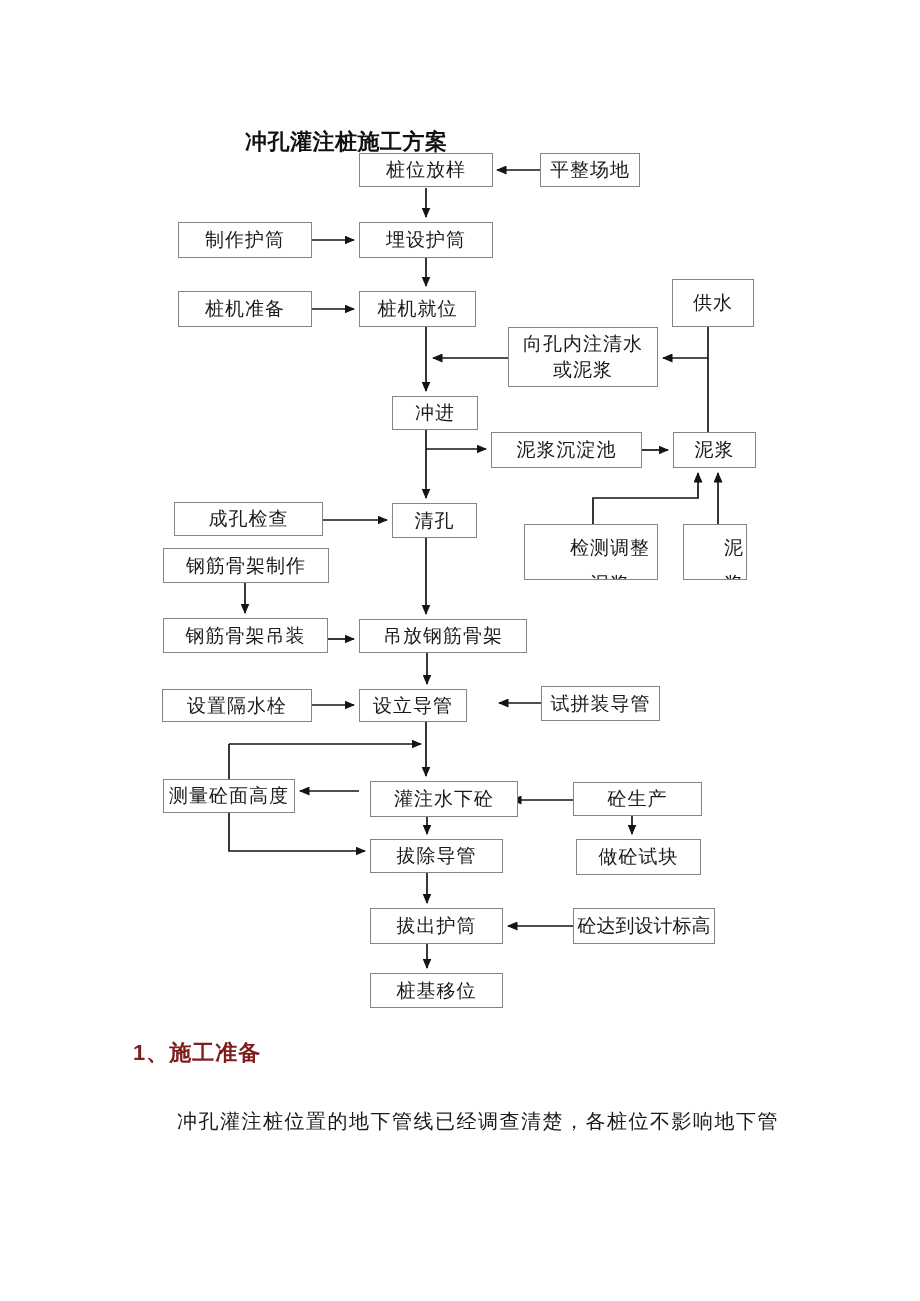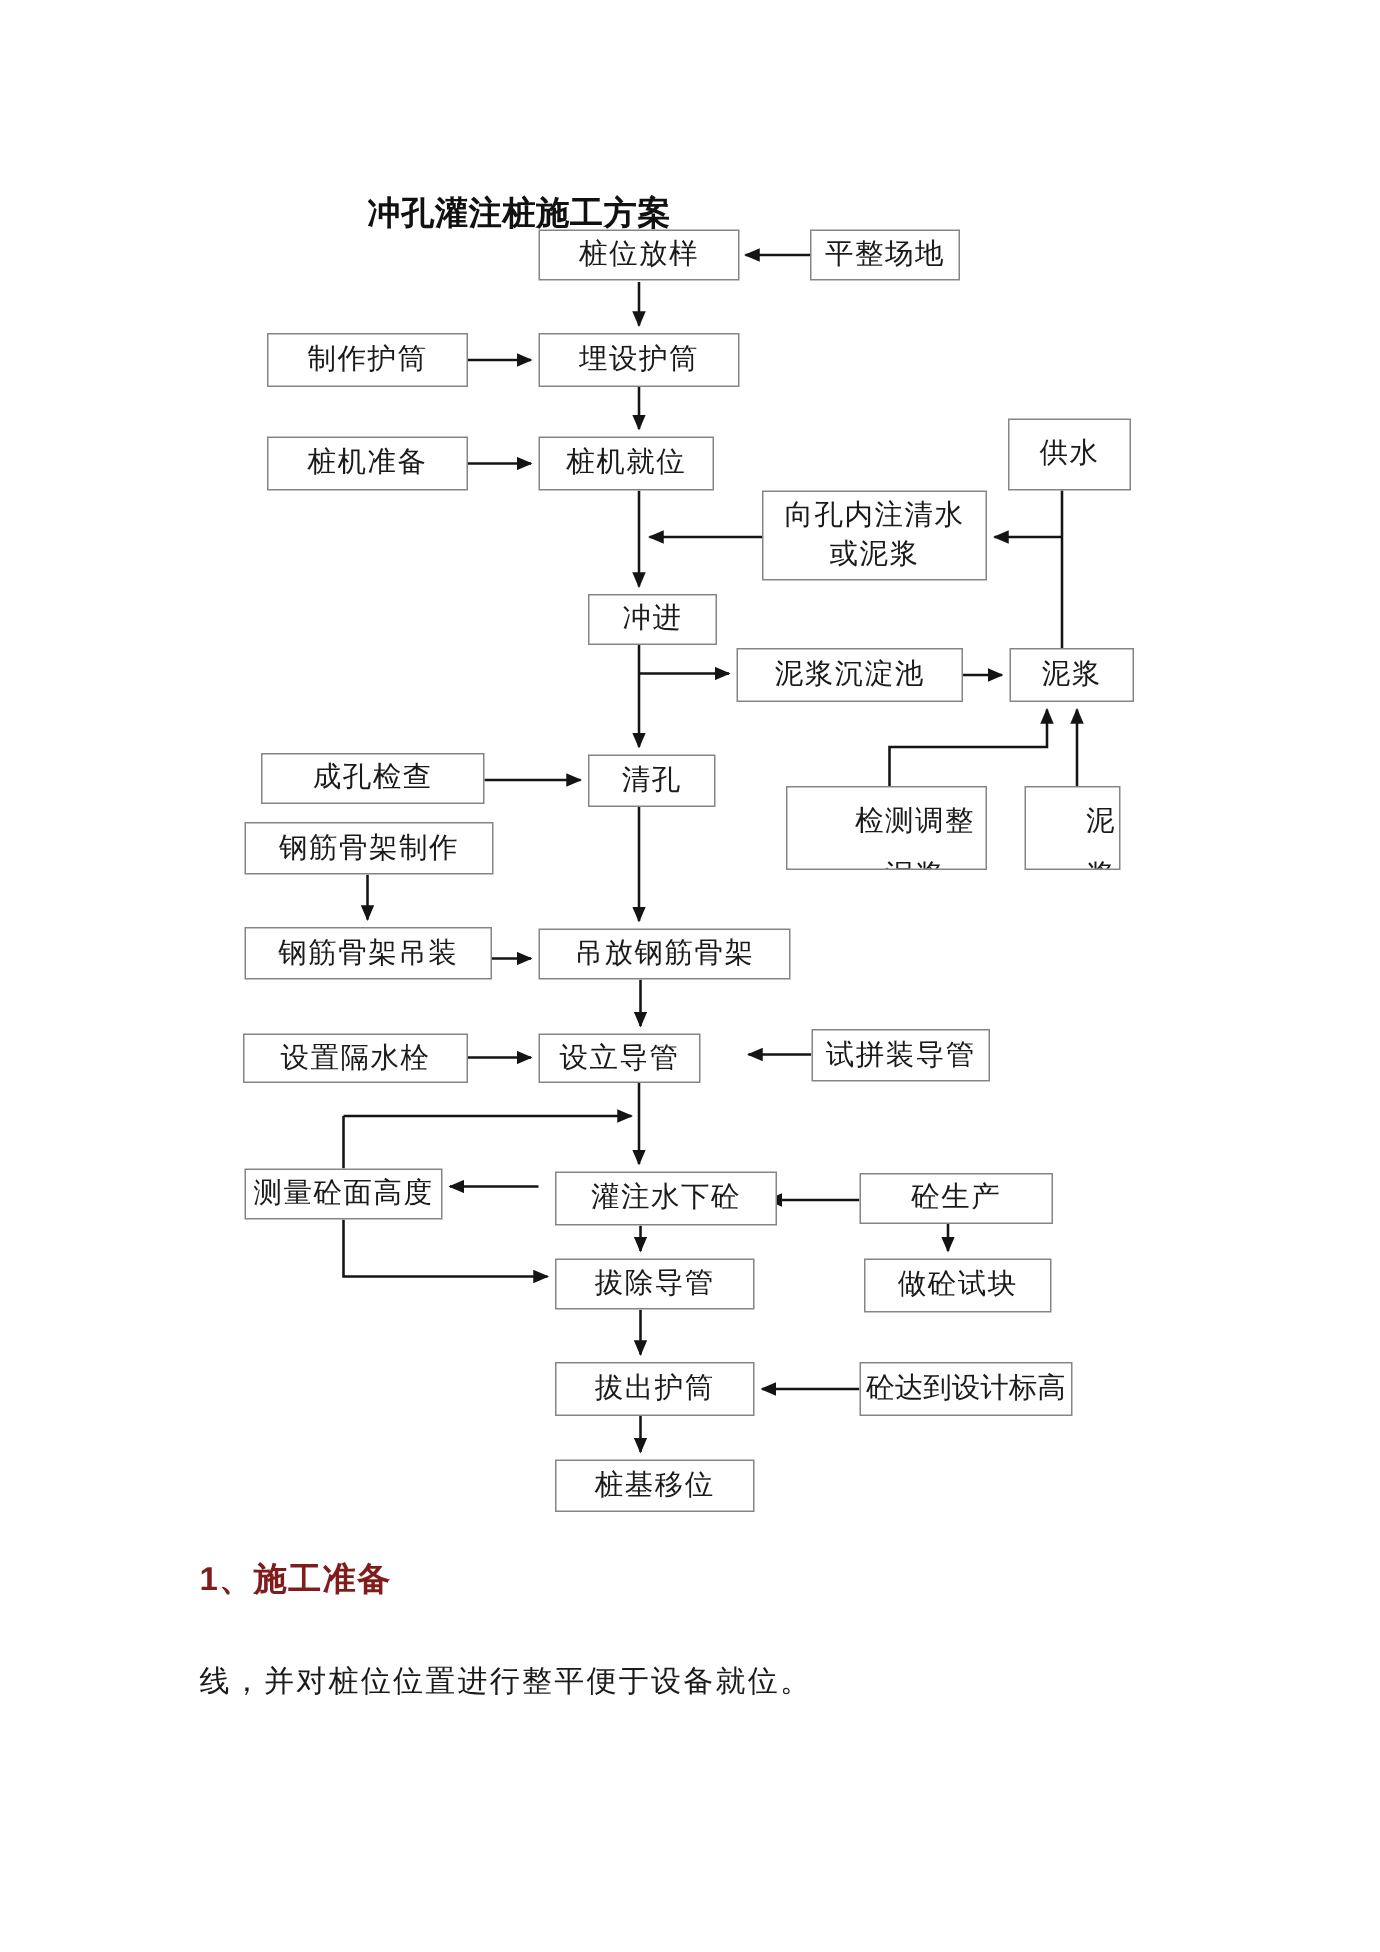--- a/index.html
+++ b/index.html
@@ -139,14 +139,14 @@
 <div class="node" style="left:370px;top:781px;width:148px;height:36px">灌注水下砼</div>
 <div class="node" style="left:573px;top:782px;width:129px;height:34px">砼生产</div>
 <div class="node" style="left:370px;top:839px;width:133px;height:34px">拔除导管</div>
 <div class="node" style="left:576px;top:839px;width:125px;height:36px">做砼试块</div>
 <div class="node" style="left:370px;top:908px;width:133px;height:36px">拔出护筒</div>
 <div class="node" style="left:573px;top:908px;width:142px;height:36px;letter-spacing:0">砼达到设计标高</div>
 <div class="node" style="left:370px;top:973px;width:133px;height:35px">桩基移位</div>
 
 <div class="section-heading">1、施工准备</div>
 <div class="paragraph">
-  <div class="line">线，并对桩位位置进行整平便于设备就位。</div>
+  <div class="line first">冲孔灌注桩位置的地下管线已经调查清楚，各桩位不影响地下管</div>
 </div>
 
 </body></html>

